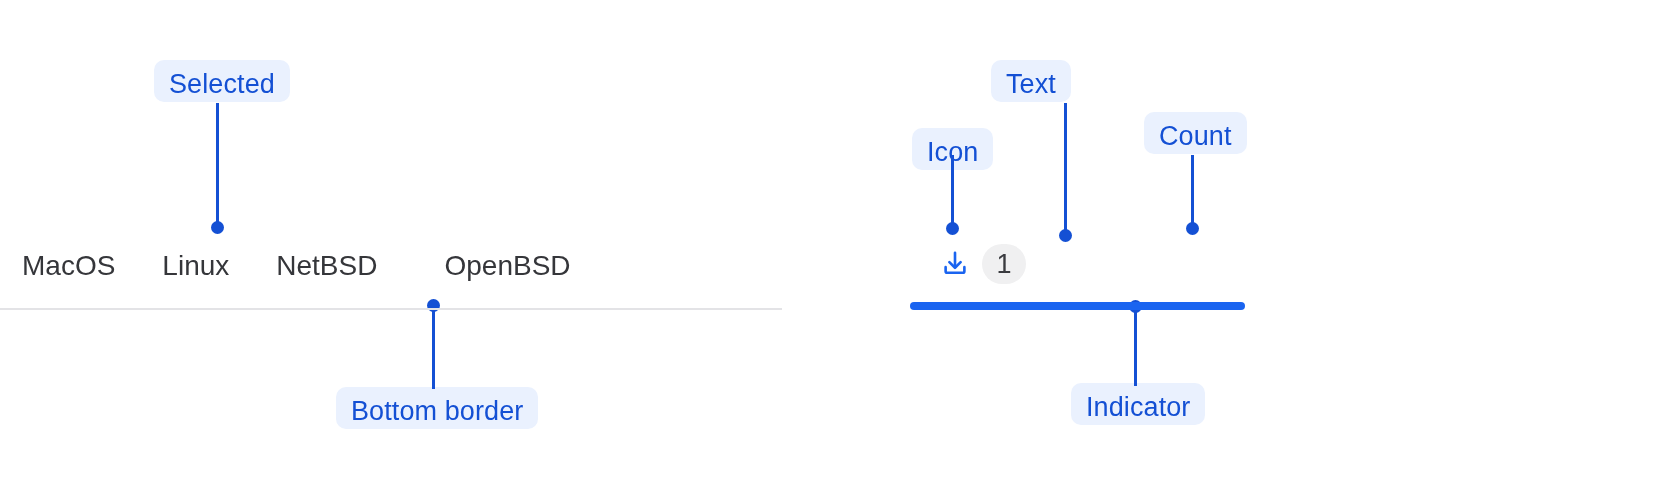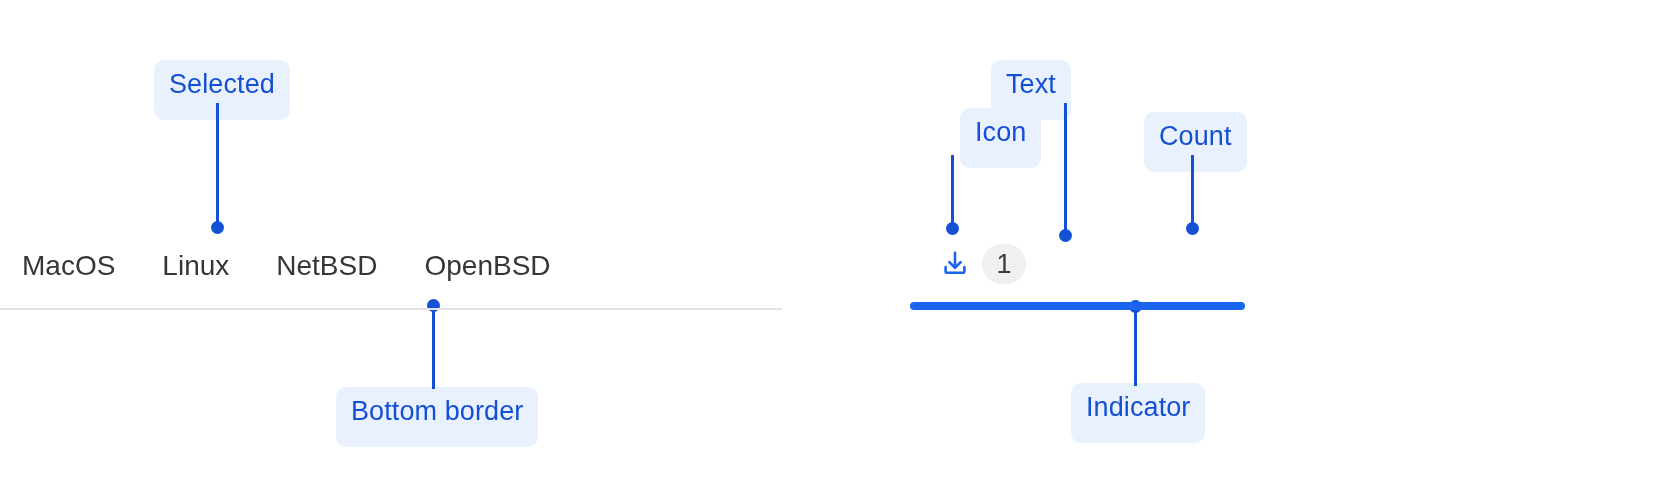--- a/index.html
+++ b/index.html
@@ -25,21 +25,21 @@
   .chip {
     position: absolute;
     display: inline-flex;
     align-items: center;
     justify-content: center;
     background: #eaf1fe;
     color: #1450d4;
     border-radius: 10px;
     font-size: 27px;
     line-height: 1;
-    padding: 11px 15px 22px 15px;
+    padding: 11px 15px 4px 15px;
     white-space: nowrap;
     letter-spacing: 0.1px;
   }
 
   
   .leader {
     position: absolute;
     width: 3px;
     background: #1450d4;
   }
@@ -171,28 +171,28 @@
 
 
       <div class="tab" style="margin-left:47px;">
         <span>Linux</span>
       </div>
 
       <div class="tab" style="margin-left:47px;">
         <span>NetBSD</span>
       </div>
 
-      <div class="tab" style="margin-left:47px;">
+      <div class="tab" style="margin-left:67px;">
         <span>OpenBSD</span>
       </div>
 
     </div>
   </div>
 
-  <div class="chip" style="left:912px; top:108px;margin-left:48px;">Icon</div>
+  <div class="chip" style="left:912px; top:128px;">Icon</div>
   <div class="leader" style="left:951px; top:155px; height:72px;"></div>
   <div class="dot" style="left:946px; top:222px;"></div>
 
   <div class="chip" style="left:991px; top:60px;">Text</div>
   <div class="leader" style="left:1064px; top:103px; height:131px;"></div>
   <div class="dot" style="left:1059px; top:229px;"></div>
 
   <div class="chip" style="left:1144px; top:112px;">Count</div>
   <div class="leader" style="left:1191px; top:155px; height:72px;"></div>
   <div class="dot" style="left:1186px; top:222px;"></div>

